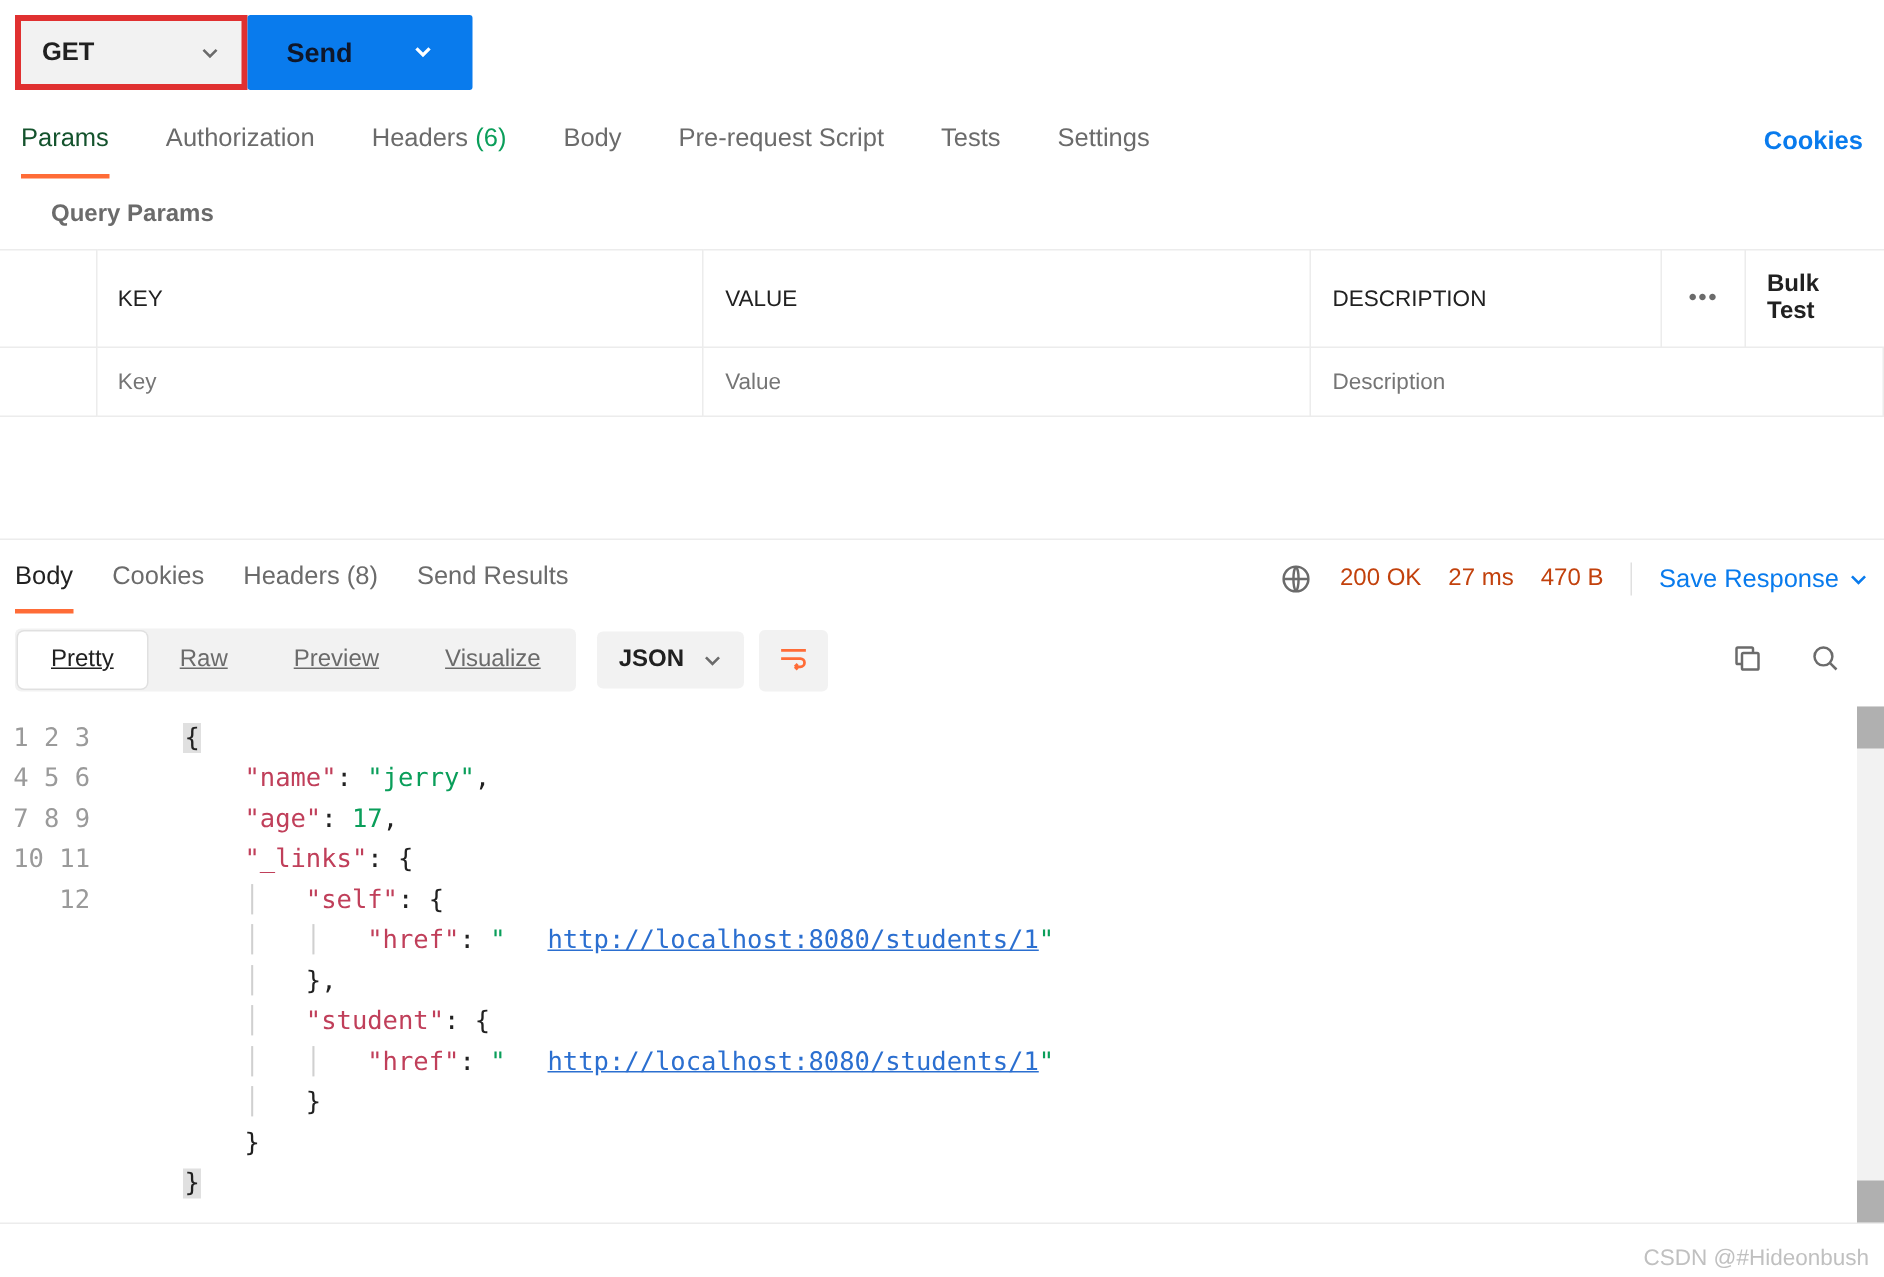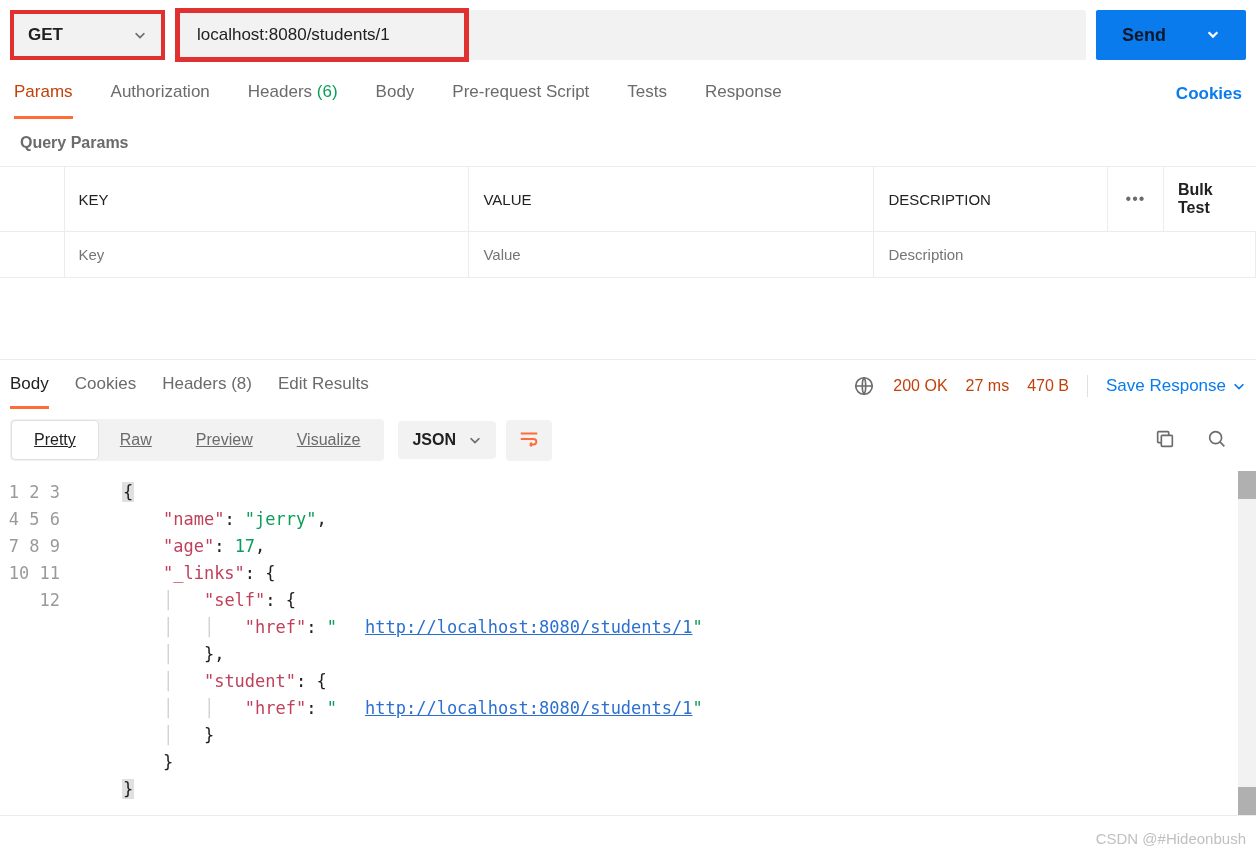--- a/index.html
+++ b/index.html
@@ -1,31 +1,31 @@
 <!DOCTYPE html>
 <html><head>
 <meta charset="utf-8">
 <style>
   * { box-sizing: border-box; margin: 0; padding: 0; }
   body { font-family: -apple-system, BlinkMacSystemFont, "Segoe UI", Arial, sans-serif; font-size: 14px; color: #212121; background: #fff; width: 1256px; }
-  .request-bar { display: flex; align-items: center; padding: 10px 10px 10px 10px; gap: 10px; }
+  .request-bar { display: flex; align-items: center; padding: 10px 10px 10px 10px; }
   .method-select { display: flex; align-items: center; width: 155px; height: 50px; background: #f2f2f2; border: 4px solid #e03030; padding: 0 14px; justify-content: space-between; }
   .method-label { font-weight: 600; font-size: 17px; color: #212121; }
   .chevron-sm { width: 14px; height: 14px; }
   .url-wrap { flex: 1; height: 50px; background: #f2f2f2; border-radius: 2px; display: flex; align-items: center; position: relative; }
   .url-highlight { position: absolute; left: 0; top: -2px; height: 54px; width: 294px; border: 5px solid #e03030; pointer-events: none; }
   .url-input { border: none; background: transparent; width: 100%; height: 100%; font-size: 17px; padding: 0 22px; outline: none; color: #212121; }
   .send-btn { width: 150px; height: 50px; background: #097bed; color: #0f172a; border: none; display: flex; align-items: center; justify-content: center; gap: 40px; font-size: 18px; font-weight: 600; cursor: pointer; padding: 0 18px; border-radius: 2px;}
   .send-chevron svg { width: 14px; height: 14px; }
   .req-tabs { display: flex; align-items: center; padding: 12px 14px 0 14px; gap: 38px; border-bottom: 1px solid #fff; }
   .req-tab { font-size: 17px; color: #6b6b6b; padding-bottom: 14px; border-bottom: 3px solid transparent; cursor: pointer; }
-  .req-tab.active { color: #c2410c; border-bottom-color: #ff6c37; }
+  .req-tab.active { color: #14532d; border-bottom-color: #ff6c37; }
   .req-tab .count { color: #0a9e5a; }
   .cookies-link { margin-left: auto; color: #097bed; font-weight: 600; font-size: 17px; cursor: pointer; padding-bottom: 14px; }
-  .qp-title { font-size: 16px; font-weight: 600; color: #6b6b6b; padding: 14px 20px; }
+  .qp-title { font-size: 16px; font-weight: 600; color: #6b6b6b; padding: 14px 34px; }
   .qp-table { width: 100%; border-collapse: collapse; }
   .qp-table th, .qp-table td { border: 1px solid #ececec; text-align: left; font-weight: 400; font-size: 15px; color: #6b6b6b; padding: 14px 14px; }
   .qp-table td input { border: none; width: 100%; font-size: 15px; color: #6b6b6b; outline: none; }
   .qp-table .chkcol { width: 64px; border-left: none;}
   .qp-table .actions { width: 56px; text-align: center; }
   .qp-table .bulk { width: 92px; font-weight: 600; color: #212121; font-size: 16px; border-right: none;}
   .dots { letter-spacing: 1px; font-size: 16px; color: #6b6b6b; text-align: center;}
   .qp-table th.key { color: #212121; }
   .resp-spacer { height: 82px; border-bottom: 1px solid #ececec; }
   .resp-tabs { display: flex; align-items: center; padding: 14px 10px 0 10px; gap: 26px; }
@@ -64,45 +64,41 @@
 
 <div class="request-bar">
   <div class="method-select">
     <span class="method-label">GET</span>
     <span class="chevron-sm">
       <svg viewBox="0 0 16 16" fill="none" stroke="#6b6b6b" stroke-width="2">
           <path d="M3 6l5 5 5-5"></path>
         </svg>
     </span>
   </div>
-  <div class="url-wrap">
-    <div class="url-highlight"></div>
-    <input class="url-input" value="localhost:8080/students/1" style="">
-  </div>
   <button class="send-btn">
     <span>Send</span>
     <span class="send-chevron">
       <svg viewBox="0 0 16 16" fill="none" stroke="#fff" stroke-width="2.5">
           <path d="M3 6l5 5 5-5"></path>
         </svg>
     </span>
   </button>
 </div>
 
 <div class="req-tabs">
   <div class="req-tab active">Params</div>
   <div class="req-tab">Authorization</div>
   <div class="req-tab">
     <span>Headers</span>
     <span class="count">(6)</span>
   </div>
   <div class="req-tab">Body</div>
   <div class="req-tab">Pre-request Script</div>
   <div class="req-tab">Tests</div>
-  <div class="req-tab">Response</div>
+  <div class="req-tab">Settings</div>
   <div class="cookies-link">Cookies</div>
 </div>
 
 <div class="qp-title">Query Params</div>
 
 <table class="qp-table">
   <tbody>
       <tr>
     <th class="chkcol"></th>
     <th class="key">KEY</th>
@@ -122,21 +118,21 @@
 
 <div class="resp-spacer"></div>
 
 <div class="resp-tabs">
   <div class="resp-tab active">Body</div>
   <div class="resp-tab">Cookies</div>
   <div class="resp-tab">
     <span>Headers</span>
     <span class="count">(8)</span>
   </div>
-  <div class="resp-tab">Edit Results</div>
+  <div class="resp-tab">Send Results</div>
 
   <div class="resp-right">
     <span class="globe">
       <svg viewBox="0 0 24 24" fill="none" stroke="currentColor" stroke-width="1.8">
           <circle cx="12" cy="12" r="9"></circle>
           <path d="M3 12h18M12 3c2.5 3 2.5 15 0 18M12 3c-2.5 3-2.5 15 0 18"></path>
         </svg>
     </span>
     <span><span class="status-ok">200 OK</span></span>
     <span class="time">27 ms</span>

